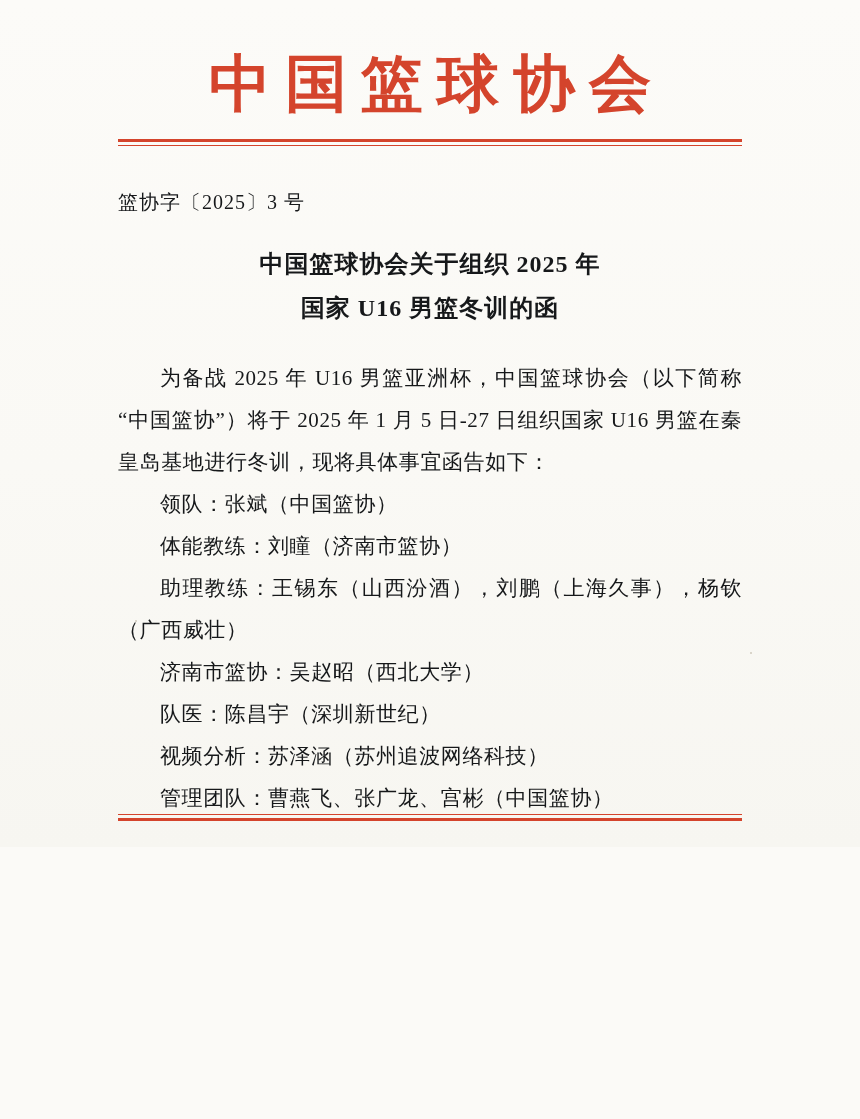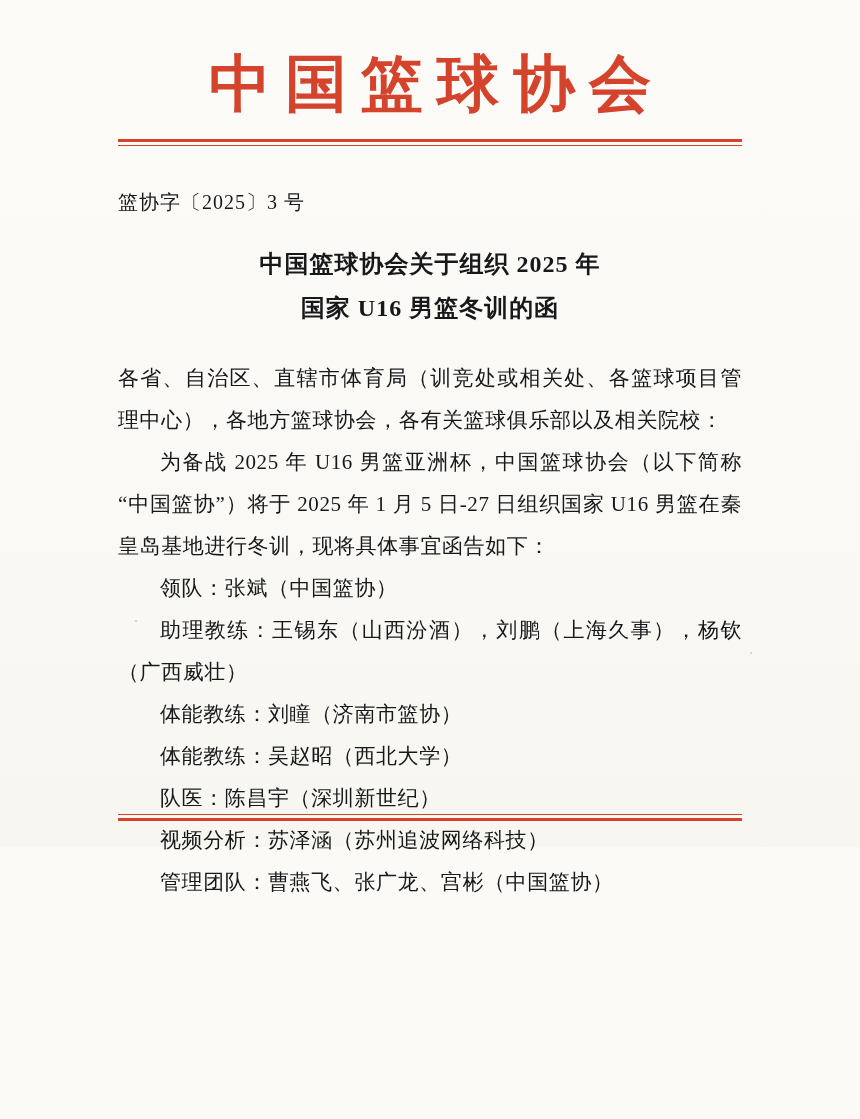--- a/index.html
+++ b/index.html
@@ -131,26 +131,25 @@
   </div>
 
   <div class="doc-number">篮协字〔2025〕3 号</div>
 
   <div class="doc-subject">
     <div>中国篮球协会关于组织 2025 年</div>
     <div>国家 U16 男篮冬训的函</div>
   </div>
 
   <div class="doc-body">
-    <p class="para">各省、自治区、直辖市体育局（训竞处或相关处、各篮球项目管理中心），各地方篮球协会，各有关篮球俱乐部以及相关院校：</p>
     <p class="para indent">为备战 2025 年 U16 男篮亚洲杯，中国篮球协会（以下简称“中国篮协”）将于 2025 年 1 月 5 日-27 日组织国家 U16 男篮在秦皇岛基地进行冬训，现将具体事宜函告如下：</p>
     <p class="para indent">领队：张斌（中国篮协）</p>
+    <p class="para indent">体能教练：刘瞳（济南市篮协）</p>
     <p class="para indent">助理教练：王锡东（山西汾酒），刘鹏（上海久事），杨钦（广西威壮）</p>
-    <p class="para indent">体能教练：刘瞳（济南市篮协）</p>
-    <p class="para indent">体能教练：吴赵昭（西北大学）</p>
+    <p class="para indent">济南市篮协：吴赵昭（西北大学）</p>
     <p class="para indent">队医：陈昌宇（深圳新世纪）</p>
     <p class="para indent">视频分析：苏泽涵（苏州追波网络科技）</p>
     <p class="para indent">管理团队：曹燕飞、张广龙、宫彬（中国篮协）</p>
   </div>
 
   <span class="speck" style="left:135px; top:620px;"></span>
   <span class="speck" style="left:750px; top:652px;"></span>
 
   <div class="footer-rule-wrap">
     <div class="footer-rule-thin"></div>

